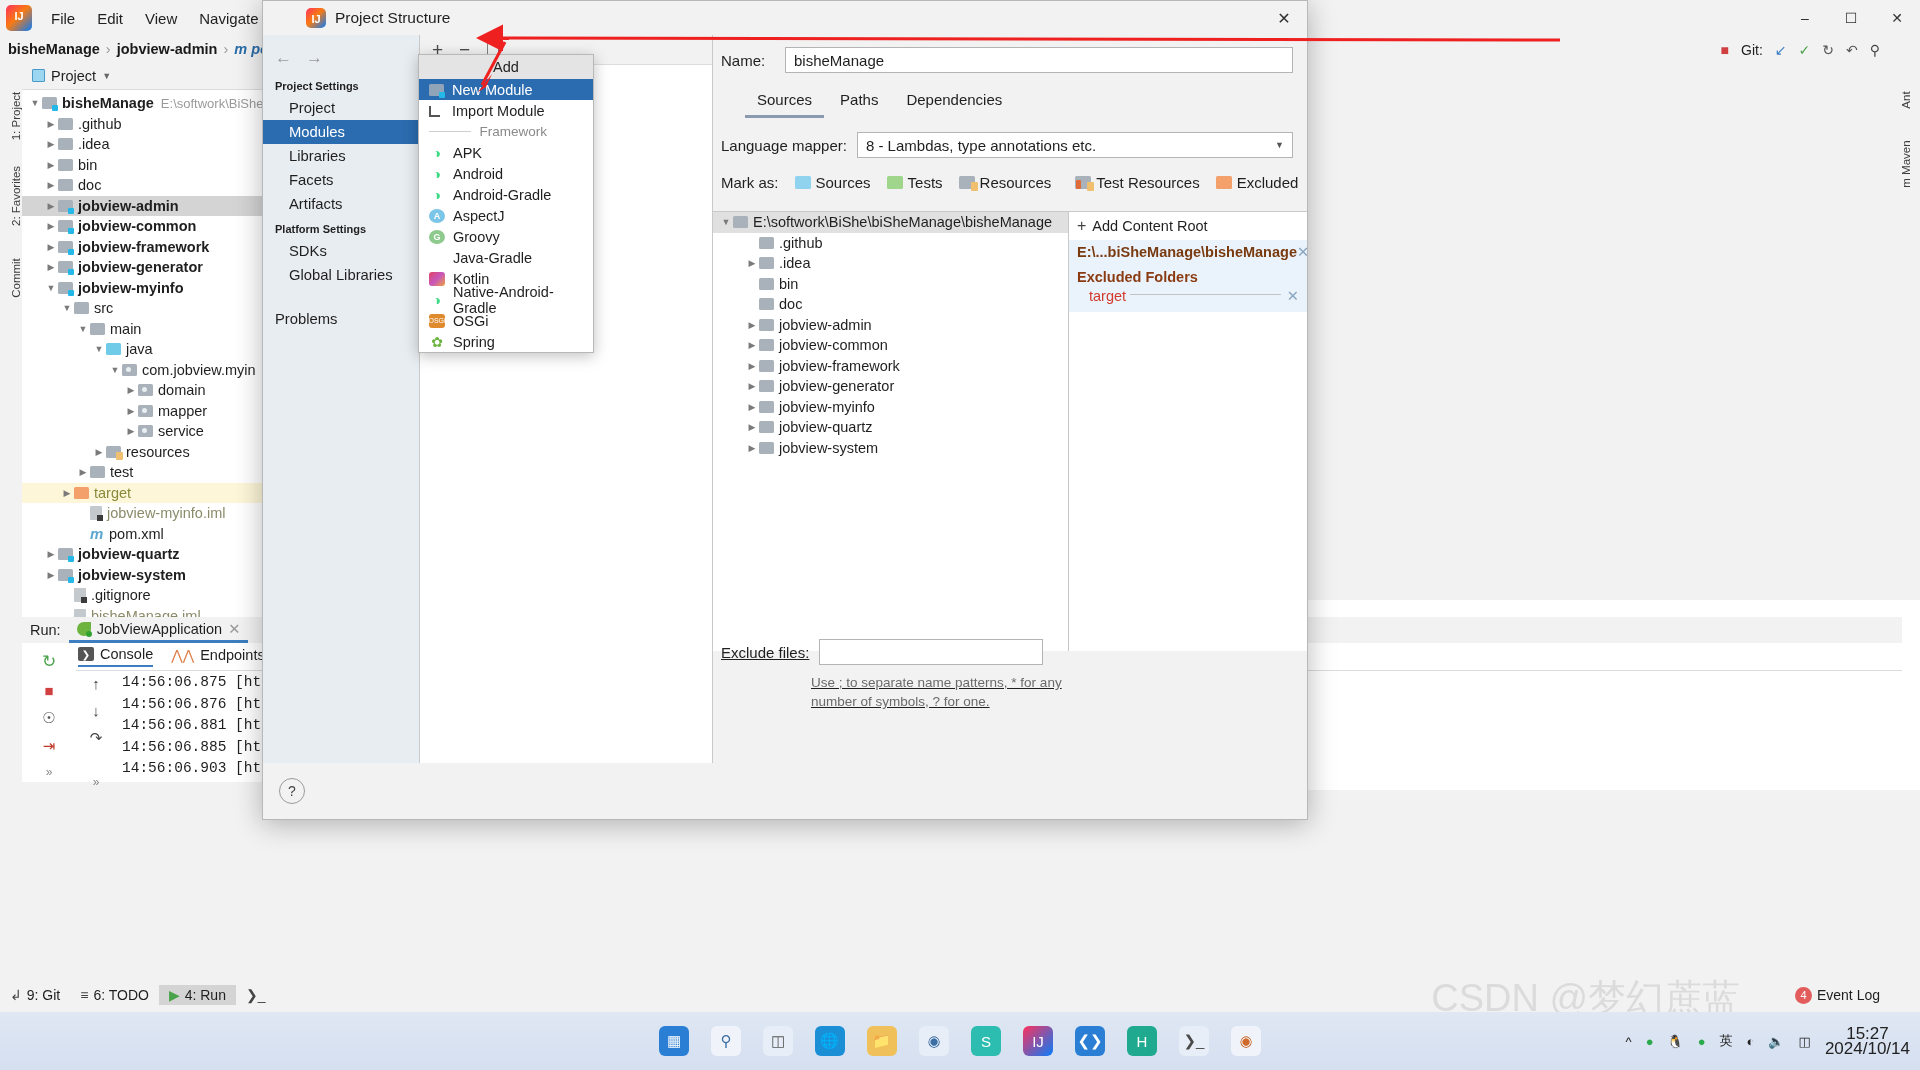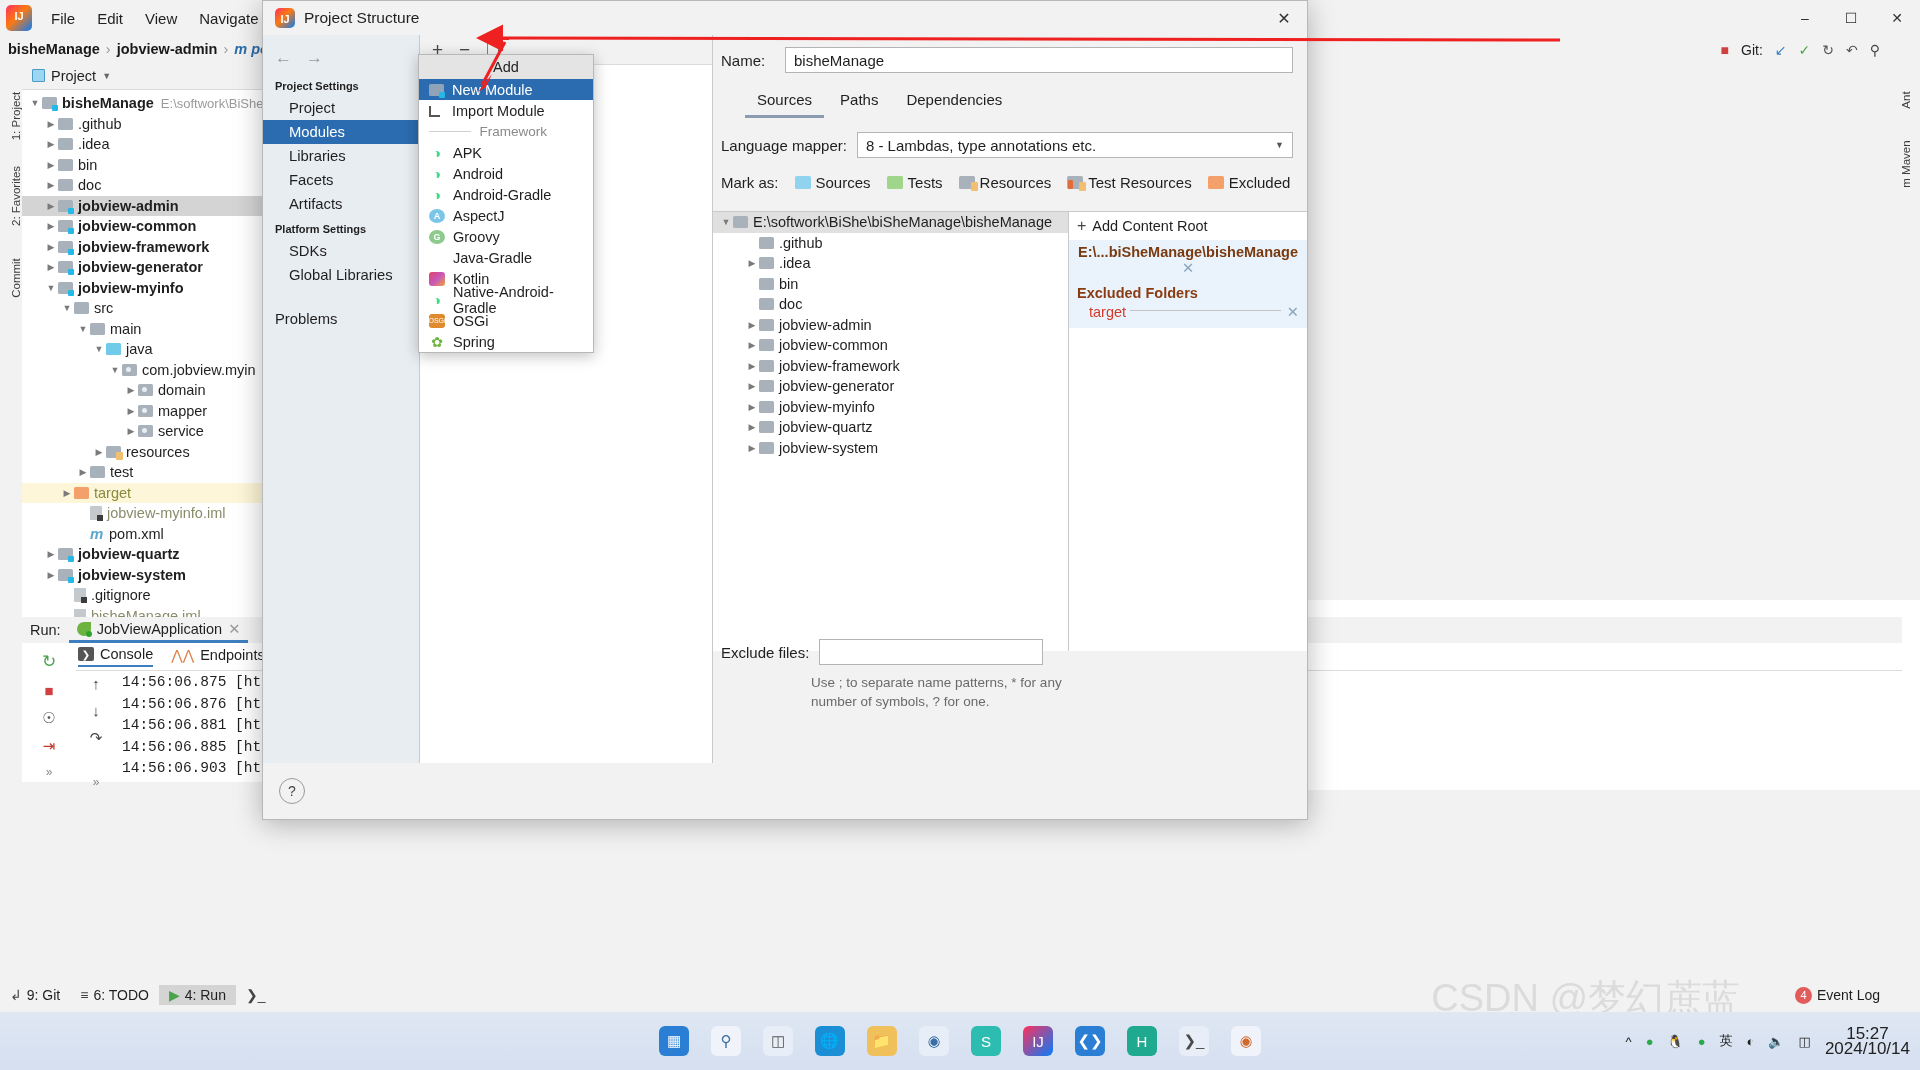--- a/index.html
+++ b/index.html
@@ -131,21 +131,21 @@
   .tray { position:absolute; right:10px; bottom:0; height:58px; display:flex;
           align-items:center; gap:14px; font-size:13px; color:#222; }
   .clock { text-align:center; font-size:17px; line-height:15px; }
 
   .watermark { position:absolute; right:180px; bottom:46px; font-size:38px; color:#c9c9c9;
                opacity:.55; font-family:"Liberation Sans", sans-serif; white-space:nowrap; }
 
   
   .dialog { position:absolute; left:262px; top:0px; width:1046px; height:820px;
             background:#f2f2f2; border:1px solid #b8b8b8;
-            box-shadow:0 4px 26px rgba(0,0,0,.28); }
+            box-shadow:0 4px 26px rgba(0,0,0,.28);padding-left:31px; }
   .dlgtitle { height:34px; display:flex; align-items:center; gap:9px; padding-left:12px;
               background:#f2f2f2; font-size:15.5px; }
   .dlgclose { position:absolute; right:0; top:0; width:46px; height:34px;
               display:flex; align-items:center; justify-content:center; font-size:16px; color:#333;}
   .dlgbody { position:absolute; left:0; top:34px; right:0; bottom:56px; display:flex; }
   .dlgnav { width:156px; background:#e8edf2; padding-top:8px; }
   .navtools { height:30px; display:flex; align-items:center; gap:14px; padding-left:12px;
               color:#9a9a9a; font-size:17px; }
   .navgrp { font-weight:bold; font-size:11px; padding:7px 0 4px 12px; }
   .navitem { font-size:14.8px; padding:4px 0 4px 26px; }
@@ -181,28 +181,28 @@
 
   .contentsplit { position:absolute; left:0; right:0; top:176px; bottom:112px; display:flex;
                   border-top:1px solid #c9c9c9; }
   .ctree { flex:1; background:#fff; border-right:1px solid #c9c9c9; overflow:hidden; }
   .ctrow { display:flex; align-items:center; height:20.5px; font-size:14.5px;
            padding-left:6px; white-space:nowrap;}
   .ctrow.root { background:#e0e0e0; }
   .cside { width:238px; background:#fff; }
   .csrow { padding:5px 8px; font-size:14.5px; display:flex; align-items:center; gap:6px; }
   .csroot { background:#eaf3fb; font-weight:bold; color:#7a3a10; display:flex; align-items:center;
-            justify-content:space-between; padding:4px 8px; font-size:14.5px;flex-direction:column;}
+            justify-content:space-between; padding:4px 8px; font-size:14.5px;}
   .excgrp { background:#eaf3fb; padding:2px 8px 8px 8px; }
   .exctitle { color:#8a3b12; font-weight:bold; font-size:14.5px; padding:3px 0; }
   .excitem { color:#d33a2c; font-size:14.5px; padding-left:12px; display:flex;
              align-items:center; justify-content:space-between; }
   .excitem .line { flex:1; border-bottom:1px solid #c4c4c4; margin:0 6px 4px 4px; }
 
-  .excfilesrow { position:absolute; left:0; right:0; bottom:52px; padding:0 8px; }
+  .excfilesrow { position:absolute; left:0; right:0; bottom:52px; padding:0 8px;text-decoration:underline; }
   .excfilelbl { display:flex; align-items:center; gap:10px; }
   .excfileinput { flex:1; height:26px; background:#fff; border:1px solid #b4b4b4; }
   .exchint { font-size:13.5px; color:#6a6a6a; padding:8px 0 0 90px; line-height:19px; }
 
   .dlgfooter { position:absolute; left:0; right:0; bottom:0; height:56px;
                display:flex; align-items:center; padding:0 16px; }
   .helpbtn { width:26px; height:26px; border-radius:50%; border:1px solid #9a9a9a;
              display:flex; align-items:center; justify-content:center; font-size:14px; color:#444;}
   .btns { margin-left:auto; display:flex; gap:10px; }
   .btn { min-width:92px; height:30px; border:1px solid #b0b0b0; background:#fafafa;
@@ -619,21 +619,21 @@
           <span>Sources</span>
         </span>
         <span style="display:flex; align-items:center; gap:5px; margin-left:8px;">
           <span class="mfold tst"></span>
           <span>Tests</span>
         </span>
         <span style="display:flex; align-items:center; gap:5px; margin-left:8px;">
           <span class="mfold res"></span>
           <span>Resources</span>
         </span>
-        <span style="display:flex; align-items:center; gap:5px; margin-left:8px;">
+        <span style="display:flex; align-items:center; gap:5px; margin-left:16px;">
           <span class="mfold tres"></span>
           <span>Test Resources</span>
         </span>
         <span style="display:flex; align-items:center; gap:5px; margin-left:8px;">
           <span class="mfold exc"></span>
           <span>Excluded</span>
         </span>
       </div>
 
       <div class="contentsplit">

